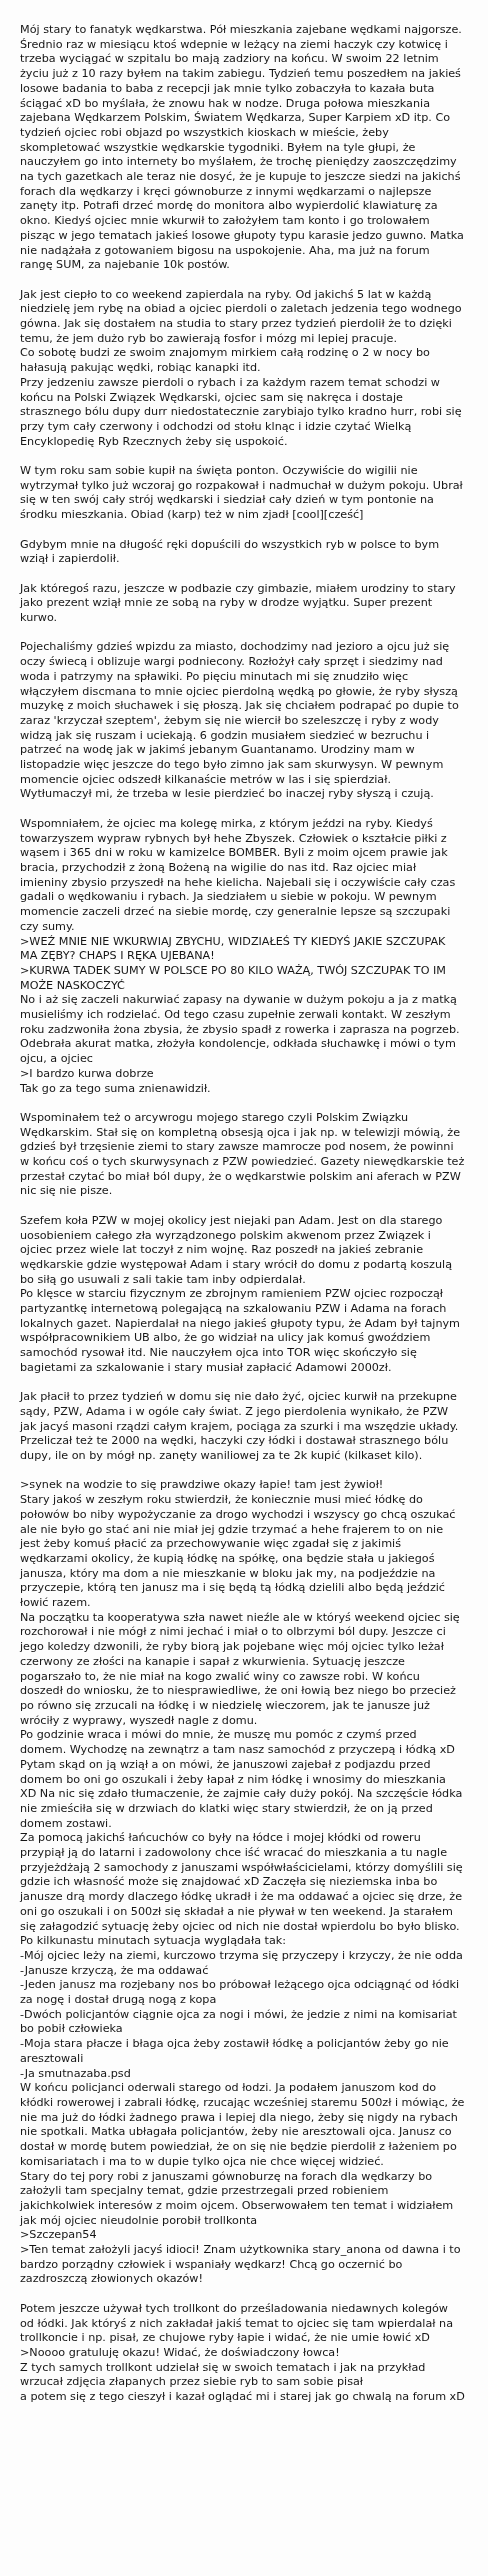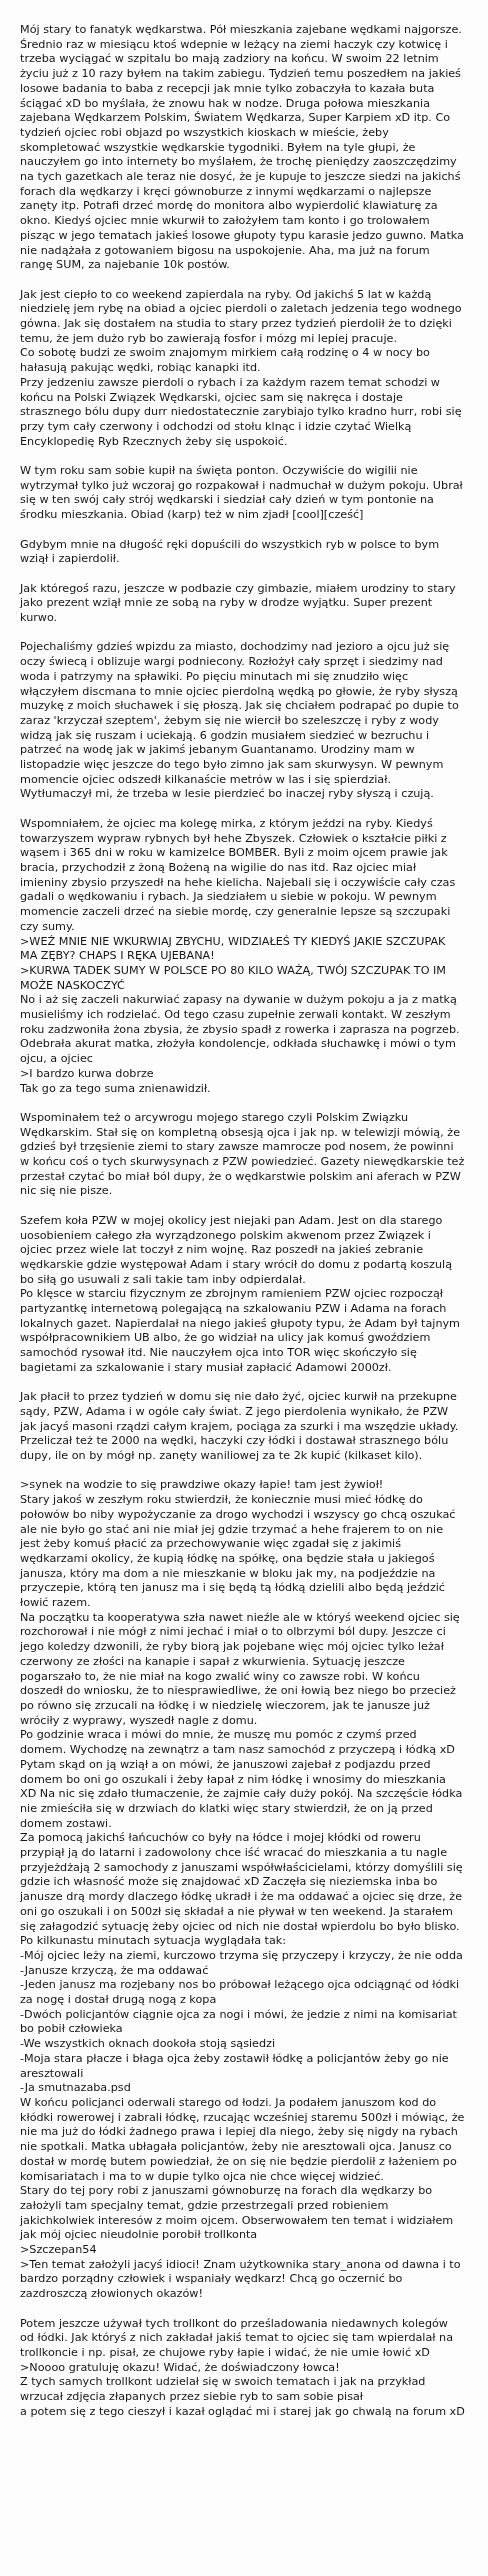--- a/index.html
+++ b/index.html
@@ -38,21 +38,21 @@
 </head>
 <body>
 
 <div class="page">
   <div>
       <div class="block">
         <div class="line">Mój stary to fanatyk wędkarstwa. Pół mieszkania zajebane wędkami najgorsze. Średnio raz w miesiącu ktoś wdepnie w leżący na ziemi haczyk czy kotwicę i trzeba wyciągać w szpitalu bo mają zadziory na końcu. W swoim 22 letnim życiu już z 10 razy byłem na takim zabiegu. Tydzień temu poszedłem na jakieś losowe badania to baba z recepcji jak mnie tylko zobaczyła to kazała buta ściągać xD bo myślała, że znowu hak w nodze. Druga połowa mieszkania zajebana Wędkarzem Polskim, Światem Wędkarza, Super Karpiem xD itp. Co tydzień ojciec robi objazd po wszystkich kioskach w mieście, żeby skompletować wszystkie wędkarskie tygodniki. Byłem na tyle głupi, że nauczyłem go into internety bo myślałem, że trochę pieniędzy zaoszczędzimy na tych gazetkach ale teraz nie dosyć, że je kupuje to jeszcze siedzi na jakichś forach dla wędkarzy i kręci gównoburze z innymi wędkarzami o najlepsze zanęty itp. Potrafi drzeć mordę do monitora albo wypierdolić klawiaturę za okno. Kiedyś ojciec mnie wkurwił to założyłem tam konto i go trolowałem pisząc w jego tematach jakieś losowe głupoty typu karasie jedzo guwno. Matka nie nadążała z gotowaniem bigosu na uspokojenie. Aha, ma już na forum rangę SUM, za najebanie 10k postów.</div>
       </div>
       <div class="block">
         <div class="line">Jak jest ciepło to co weekend zapierdala na ryby. Od jakichś 5 lat w każdą niedzielę jem rybę na obiad a ojciec pierdoli o zaletach jedzenia tego wodnego gówna. Jak się dostałem na studia to stary przez tydzień pierdolił że to dzięki temu, że jem dużo ryb bo zawierają fosfor i mózg mi lepiej pracuje.</div>
-        <div class="line">Co sobotę budzi ze swoim znajomym mirkiem całą rodzinę o 4 w nocy bo hałasują pakując wędki, robiąc kanapki itd.</div>
+        <div class="line">Co sobotę budzi ze swoim znajomym mirkiem całą rodzinę o 2 w nocy bo hałasują pakując wędki, robiąc kanapki itd.</div>
         <div class="line">Przy jedzeniu zawsze pierdoli o rybach i za każdym razem temat schodzi w końcu na Polski Związek Wędkarski, ojciec sam się nakręca i dostaje strasznego bólu dupy durr niedostatecznie zarybiajo tylko kradno hurr, robi się przy tym cały czerwony i odchodzi od stołu klnąc i idzie czytać Wielką Encyklopedię Ryb Rzecznych żeby się uspokoić.</div>
       </div>
       <div class="block">
         <div class="line">W tym roku sam sobie kupił na święta ponton. Oczywiście do wigilii nie wytrzymał tylko już wczoraj go rozpakował i nadmuchał w dużym pokoju. Ubrał się w ten swój cały strój wędkarski i siedział cały dzień w tym pontonie na środku mieszkania. Obiad (karp) też w nim zjadł [cool][cześć]</div>
       </div>
       <div class="block">
         <div class="line">Gdybym mnie na długość ręki dopuścili do wszystkich ryb w polsce to bym wziął i zapierdolił.</div>
       </div>
       <div class="block">
         <div class="line">Jak któregoś razu, jeszcze w podbazie czy gimbazie, miałem urodziny to stary jako prezent wziął mnie ze sobą na ryby w drodze wyjątku. Super prezent kurwo.</div>
@@ -83,21 +83,20 @@
         <div class="line">Stary jakoś w zeszłym roku stwierdził, że koniecznie musi mieć łódkę do połowów bo niby wypożyczanie za drogo wychodzi i wszyscy go chcą oszukać</div>
         <div class="line">ale nie było go stać ani nie miał jej gdzie trzymać a hehe frajerem to on nie jest żeby komuś płacić za przechowywanie więc zgadał się z jakimiś wędkarzami okolicy, że kupią łódkę na spółkę, ona będzie stała u jakiegoś janusza, który ma dom a nie mieszkanie w bloku jak my, na podjeździe na przyczepie, którą ten janusz ma i się będą tą łódką dzielili albo będą jeździć łowić razem.</div>
         <div class="line">Na początku ta kooperatywa szła nawet nieźle ale w któryś weekend ojciec się rozchorował i nie mógł z nimi jechać i miał o to olbrzymi ból dupy. Jeszcze ci jego koledzy dzwonili, że ryby biorą jak pojebane więc mój ojciec tylko leżał czerwony ze złości na kanapie i sapał z wkurwienia. Sytuację jeszcze pogarszało to, że nie miał na kogo zwalić winy co zawsze robi. W końcu doszedł do wniosku, że to niesprawiedliwe, że oni łowią bez niego bo przecież po równo się zrzucali na łódkę i w niedzielę wieczorem, jak te janusze już wróciły z wyprawy, wyszedł nagle z domu.</div>
         <div class="line">Po godzinie wraca i mówi do mnie, że muszę mu pomóc z czymś przed domem. Wychodzę na zewnątrz a tam nasz samochód z przyczepą i łódką xD Pytam skąd on ją wziął a on mówi, że januszowi zajebał z podjazdu przed domem bo oni go oszukali i żeby łapał z nim łódkę i wnosimy do mieszkania XD Na nic się zdało tłumaczenie, że zajmie cały duży pokój. Na szczęście łódka nie zmieściła się w drzwiach do klatki więc stary stwierdził, że on ją przed domem zostawi.</div>
         <div class="line">Za pomocą jakichś łańcuchów co były na łódce i mojej kłódki od roweru przypiął ją do latarni i zadowolony chce iść wracać do mieszkania a tu nagle przyjeżdżają 2 samochody z januszami współwłaścicielami, którzy domyślili się gdzie ich własność może się znajdować xD Zaczęła się nieziemska inba bo janusze drą mordy dlaczego łódkę ukradł i że ma oddawać a ojciec się drze, że oni go oszukali i on 500zł się składał a nie pływał w ten weekend. Ja starałem się załagodzić sytuację żeby ojciec od nich nie dostał wpierdolu bo było blisko.</div>
         <div class="line">Po kilkunastu minutach sytuacja wyglądała tak:</div>
         <div class="line">-Mój ojciec leży na ziemi, kurczowo trzyma się przyczepy i krzyczy, że nie odda</div>
         <div class="line">-Janusze krzyczą, że ma oddawać</div>
         <div class="line">-Jeden janusz ma rozjebany nos bo próbował leżącego ojca odciągnąć od łódki za nogę i dostał drugą nogą z kopa</div>
         <div class="line">-Dwóch policjantów ciągnie ojca za nogi i mówi, że jedzie z nimi na komisariat bo pobił człowieka</div>
-        <div class="line">-We wszystkich oknach dookoła stoją sąsiedzi</div>
         <div class="line">-Moja stara płacze i błaga ojca żeby zostawił łódkę a policjantów żeby go nie aresztowali</div>
         <div class="line">-Ja smutnazaba.psd</div>
         <div class="line">W końcu policjanci oderwali starego od łodzi. Ja podałem januszom kod do kłódki rowerowej i zabrali łódkę, rzucając wcześniej staremu 500zł i mówiąc, że nie ma już do łódki żadnego prawa i lepiej dla niego, żeby się nigdy na rybach nie spotkali. Matka ubłagała policjantów, żeby nie aresztowali ojca. Janusz co dostał w mordę butem powiedział, że on się nie będzie pierdolił z łażeniem po komisariatach i ma to w dupie tylko ojca nie chce więcej widzieć.</div>
         <div class="line">Stary do tej pory robi z januszami gównoburzę na forach dla wędkarzy bo założyli tam specjalny temat, gdzie przestrzegali przed robieniem jakichkolwiek interesów z moim ojcem. Obserwowałem ten temat i widziałem jak mój ojciec nieudolnie porobił trollkonta</div>
         <div class="line">&gt;Szczepan54</div>
         <div class="line">&gt;Ten temat założyli jacyś idioci! Znam użytkownika stary_anona od dawna i to bardzo porządny człowiek i wspaniały wędkarz! Chcą go oczernić bo zazdroszczą złowionych okazów!</div>
       </div>
       <div class="block">
         <div class="line">Potem jeszcze używał tych trollkont do prześladowania niedawnych kolegów od łódki. Jak któryś z nich zakładał jakiś temat to ojciec się tam wpierdalał na trollkoncie i np. pisał, ze chujowe ryby łapie i widać, że nie umie łowić xD</div>
         <div class="line">&gt;Noooo gratuluję okazu! Widać, że doświadczony łowca!</div>

